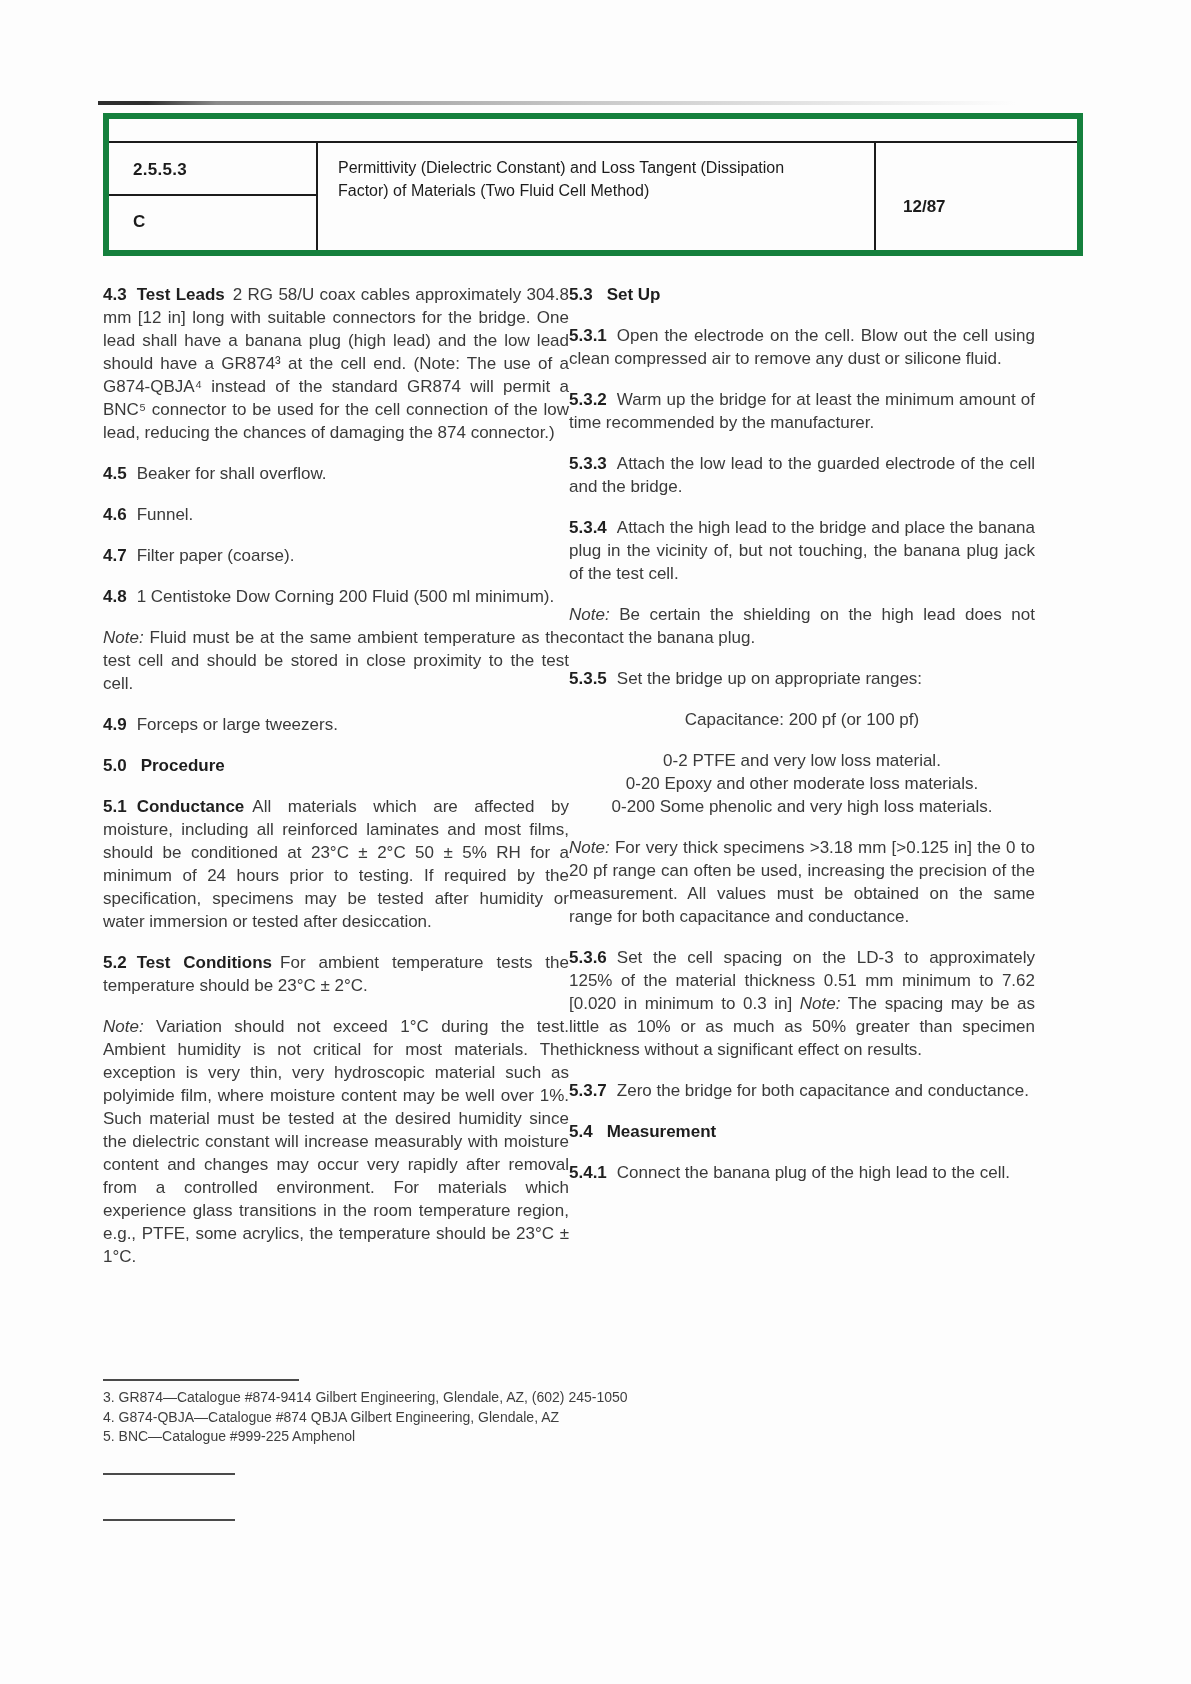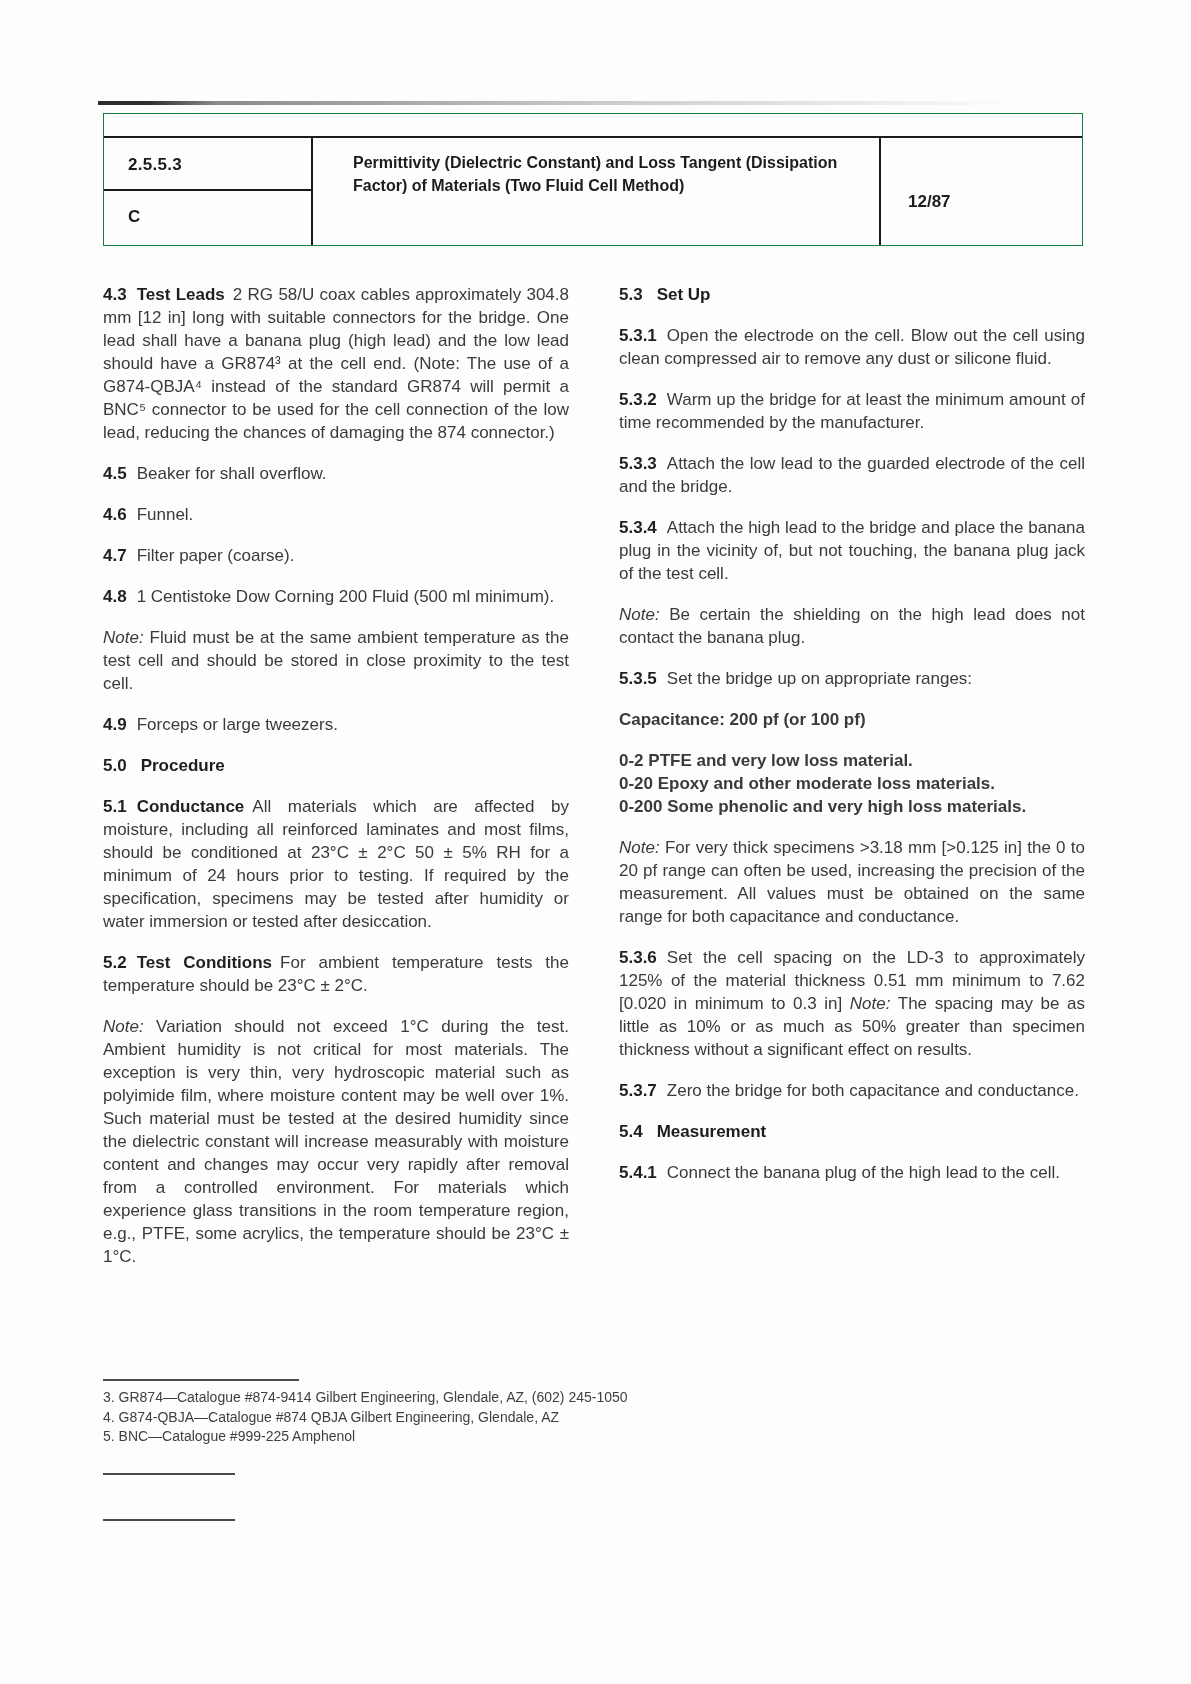--- a/index.html
+++ b/index.html
@@ -14,44 +14,43 @@
 
   
   .scan-line {
     position:absolute; left:98px; top:101px; width:987px; height:4px;
     background:linear-gradient(to right,#2e2e2e 0 5%, #8a8a8a 12%, #c9c9c9 50%, rgba(201,201,201,0) 93%);
   }
 
   
   .header-box {
     position:absolute; left:103px; top:113px; width:980px;
-    border:1px solid #15803d; box-sizing:border-box;
+    border:6px solid #15803d; box-sizing:border-box;
     color:#1c1c1c; background:#fdfdfd;
   }
   .hb-toprow { height:22px; border-bottom:2px solid #1c1c1c; }
   .hb-main { display:flex; align-items:stretch; min-height:107px; }
   .hb-left { width:209px; border-right:2px solid #1c1c1c; display:flex; flex-direction:column; box-sizing:border-box; }
   .hb-section {
     height:53px; border-bottom:2px solid #1c1c1c; box-sizing:border-box;
     font-weight:bold; font-size:17px; padding:17px 0 0 24px; letter-spacing:.3px;
   }
   .hb-rev { flex:1; font-weight:bold; font-size:17px; padding:16px 0 0 24px; }
   .hb-title {
     flex:1; border-right:2px solid #1c1c1c; box-sizing:border-box;
-    font-weight:bold; font-size:16px; line-height:23px;
+    font-weight:normal; font-size:16px; line-height:23px;
     padding:13px 40px 0 20px;
-    margin-left:20px;
   }
   .hb-date { width:201px; box-sizing:border-box; font-weight:bold; font-size:17px; padding:13px 0 0 27px;margin-top:41px; }
 
   
-  .columns { position:absolute; left:103px; top:283px; width:982px; display:flex; gap:50px; }
+  .columns { position:absolute; left:103px; top:283px; width:982px; display:flex; }
   .col { width:466px; }
   .col p, .col .block { margin:0 0 18px 0; font-size:17px; line-height:23px; text-align:justify; }
-  .col .lines { text-align:left;font-weight:bold; }
+  .col .lines { text-align:center; }
   .num { font-weight:bold; color:#1f1f1f; margin-right:10px; }
   .lbl { font-weight:bold; color:#1f1f1f; margin-right:8px; }
   .heading { font-weight:bold; color:#1d1d1d; }
   .heading .num { margin-right:14px; }
   .note-lead { }
 
   
   .footnotes { position:absolute; left:103px; top:1379px; width:620px; font-size:14px; line-height:19.5px; color:#3f3f3f; }
   .fn-rule { width:196px; height:2px; background:#4a4a4a; margin-bottom:7px; }
 

